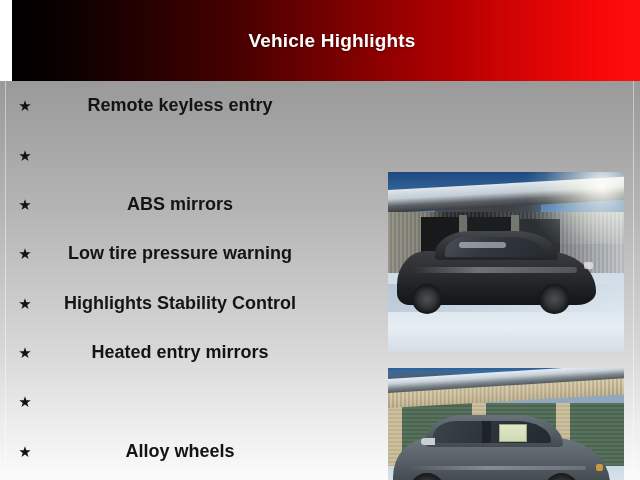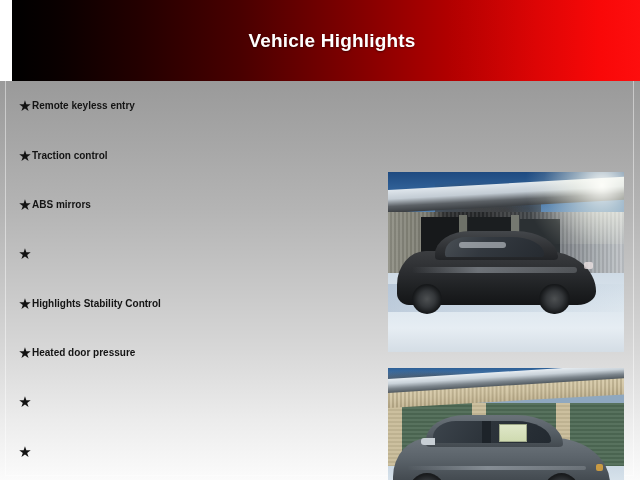--- a/index.html
+++ b/index.html
@@ -74,22 +74,22 @@
     width:18px;
     text-align:center;
     font-size:15px;
     line-height:1;
     color:#121212;
   }
   .feature-label {
     width:100%;
     padding-left:26px;
     padding-right:58px;
-    text-align:left;
-    font-size:10px;
+    text-align:center;
+    font-size:18px;
     font-weight:bold;
     color:#141414;
     white-space:nowrap;
   }
 
   
   .photo {
     position:absolute;
     overflow:hidden;
     background:#8fa8c0;
@@ -270,48 +270,49 @@
 
       <div id="feature-list">
 
         <div class="feature-row">
           <span class="bullet-star">★</span>
           <span class="feature-label">Remote keyless entry</span>
         </div>
 
         <div class="feature-row">
           <span class="bullet-star">★</span>
-          <span class="feature-label">Traction control</span>
         </div>
 
         <div class="feature-row">
           <span class="bullet-star">★</span>
           <span class="feature-label">ABS mirrors</span>
         </div>
 
         <div class="feature-row">
           <span class="bullet-star">★</span>
+          <span class="feature-label">Low tire pressure warning</span>
         </div>
 
         <div class="feature-row">
           <span class="bullet-star">★</span>
           <span class="feature-label">Highlights Stability Control</span>
         </div>
 
         <div class="feature-row">
           <span class="bullet-star">★</span>
-          <span class="feature-label">Heated door pressure</span>
-        </div>
-
-        <div class="feature-row">
-          <span class="bullet-star">★</span>
-        </div>
-
-        <div class="feature-row">
-          <span class="bullet-star">★</span>
+          <span class="feature-label">Heated entry mirrors</span>
+        </div>
+
+        <div class="feature-row">
+          <span class="bullet-star">★</span>
+        </div>
+
+        <div class="feature-row">
+          <span class="bullet-star">★</span>
+          <span class="feature-label">Alloy wheels</span>
         </div>
 
       </div>
     </div>
 
     <div class="photo" id="photo-top">
       <div class="ph-layer" id="p1-sky"></div>
       <div class="ph-layer" id="p1-trees"></div>
       <div class="ph-layer" id="p1-roof"></div>
       <div class="ph-layer" id="p1-wall"></div>

